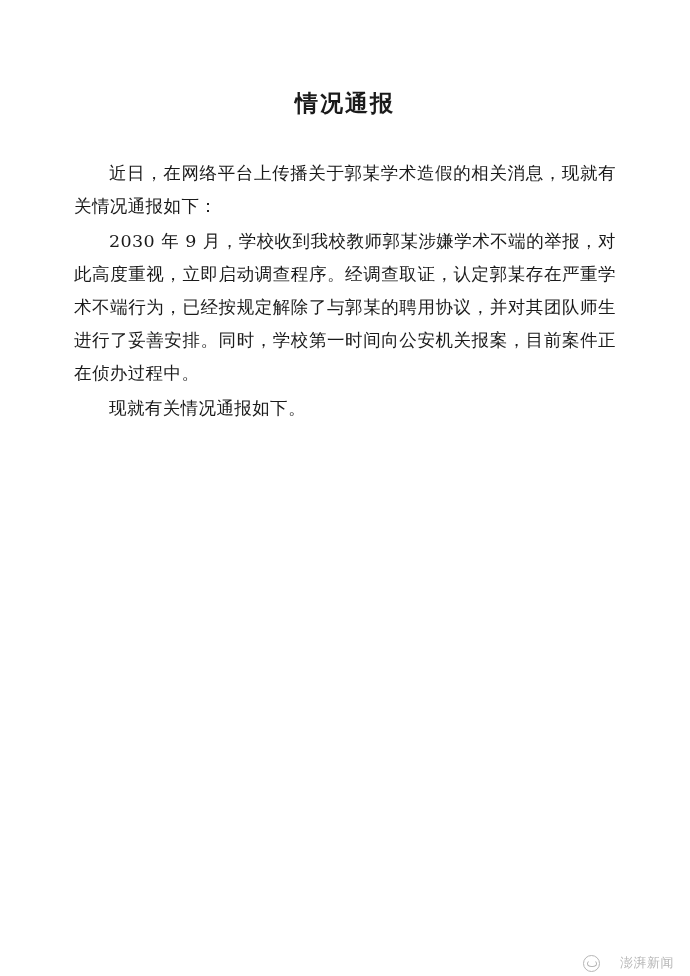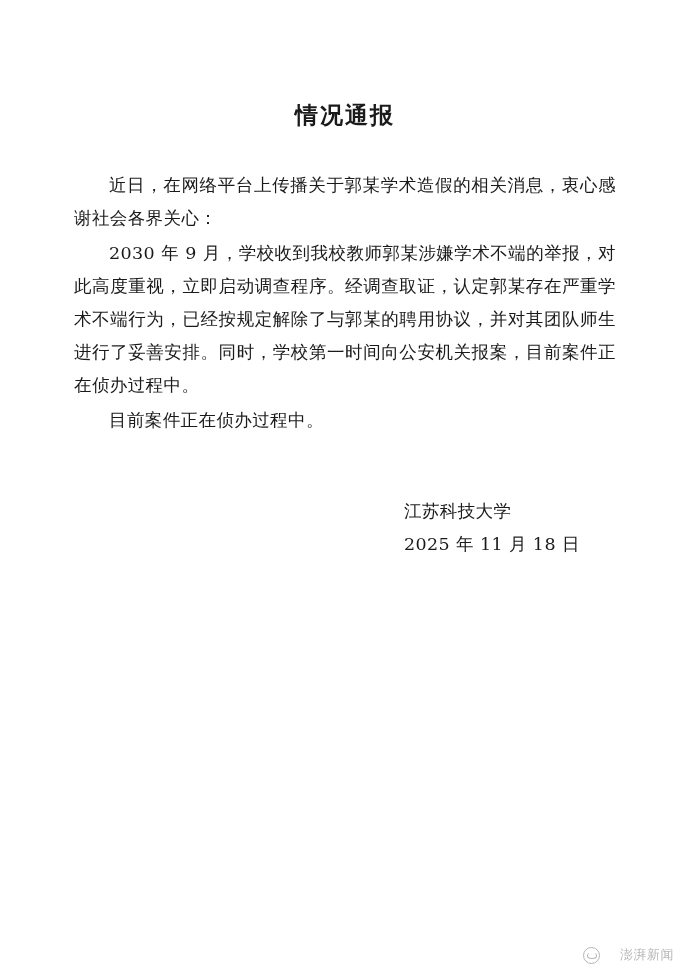--- a/index.html
+++ b/index.html
@@ -16,22 +16,22 @@
     overflow: hidden;
   }
   .page {
     position: relative;
     width: 690px;
     height: 976px;
     box-sizing: border-box;
     padding: 0 74px;
   }
   .doc-title {
-    margin: 0;
-    padding-top: 100px;
+    margin: 8px;
+    padding-top: 80px;
     text-align: center;
     font-size: 23px;
     font-weight: bold;
     letter-spacing: 2px;
     font-family: "DejaVu Sans", "Liberation Sans", sans-serif;
   }
   .body-block {
     margin-top: 38px;
   }
   .para {
@@ -89,28 +89,24 @@
   }
 </style>
 </head>
 <body>
 
 <div class="page">
 
   <h1 class="doc-title">情况通报</h1>
 
   <div class="body-block">
-    <p class="para">近日，在网络平台上传播关于郭某学术造假的相关消息，衷心感谢社会各界关心：</p>
+    <p class="para">近日，在网络平台上传播关于郭某学术造假的相关消息，现就有关情况通报如下：</p>
     <p class="para">2030 年 9 月，学校收到我校教师郭某涉嫌学术不端的举报，对此高度重视，立即启动调查程序。经调查取证，认定郭某存在严重学术不端行为，已经按规定解除了与郭某的聘用协议，并对其团队师生进行了妥善安排。同时，学校第一时间向公安机关报案，目前案件正在侦办过程中。</p>
-    <p class="para">目前案件正在侦办过程中。</p>
+    <p class="para">现就有关情况通报如下。</p>
   </div>
 
-  <div class="signature">
-    <div class="sig-line">江苏科技大学</div>
-    <div class="sig-line">2025 年 11 月 18 日</div>
-  </div>
 
   <div class="watermark">
     <span class="wm-logo"></span>
     <span class="wm-label">澎湃新闻</span>
   </div>
 
 </div>
 
 </body></html>

